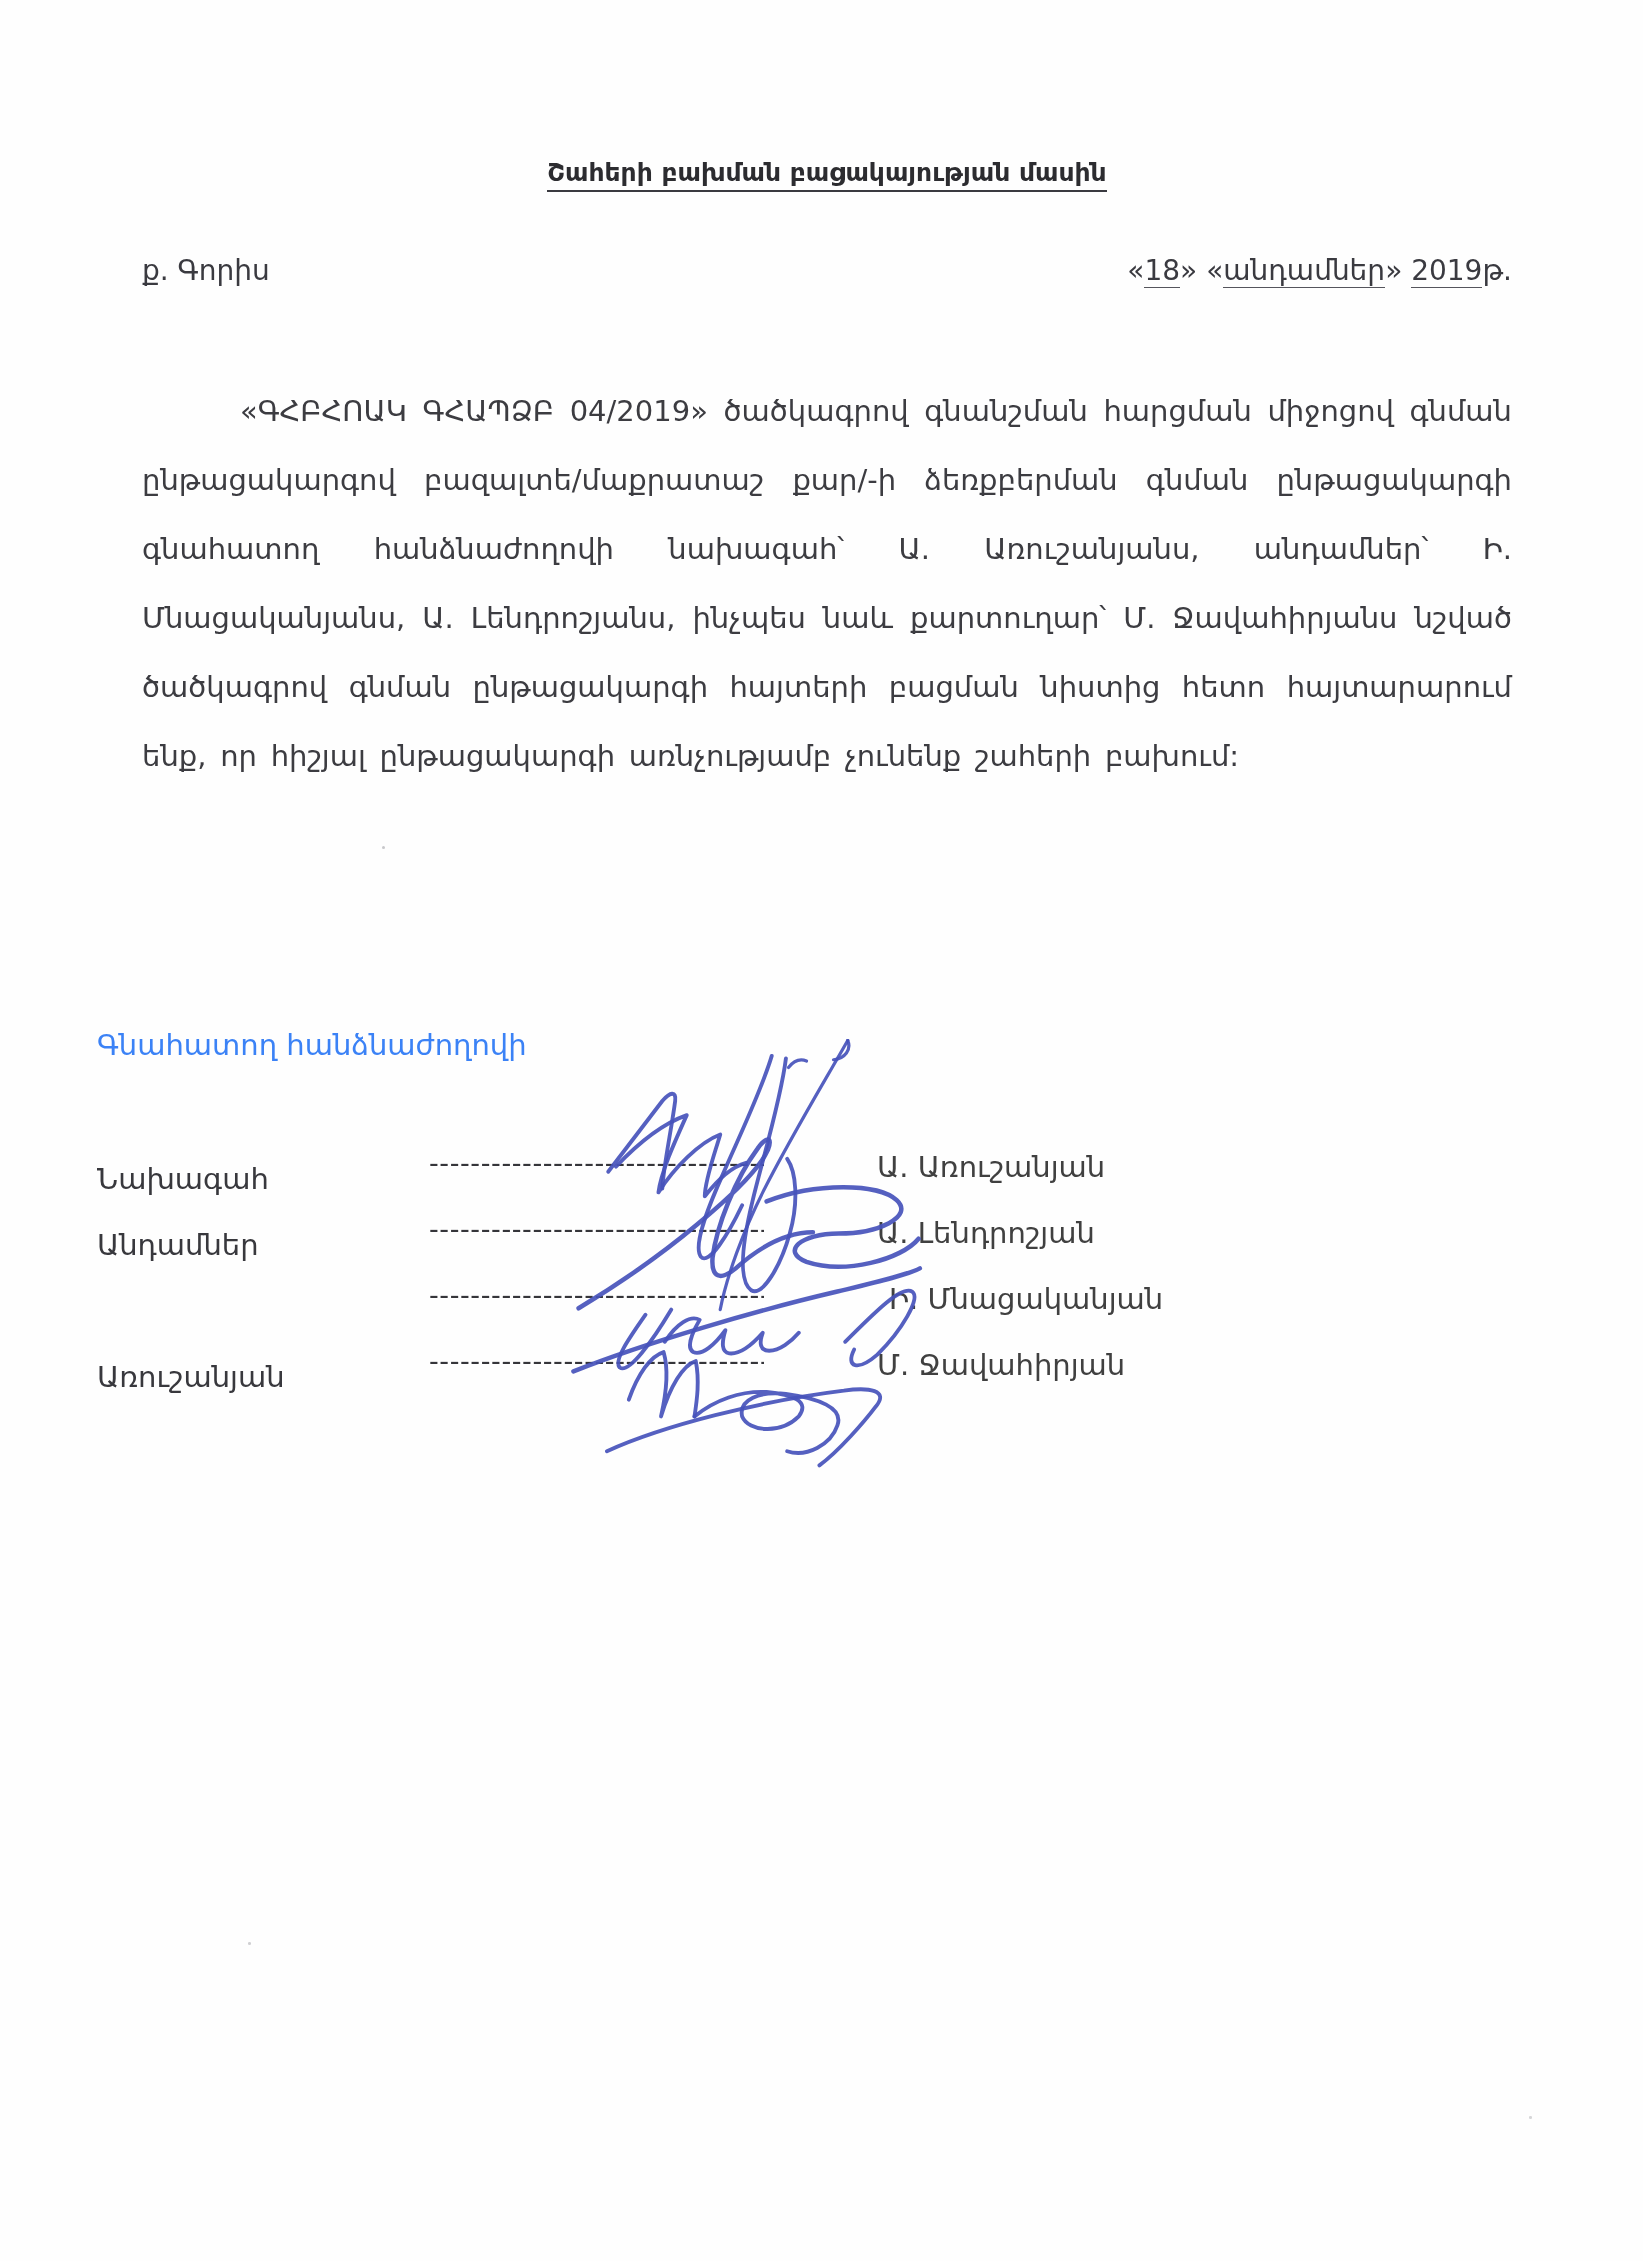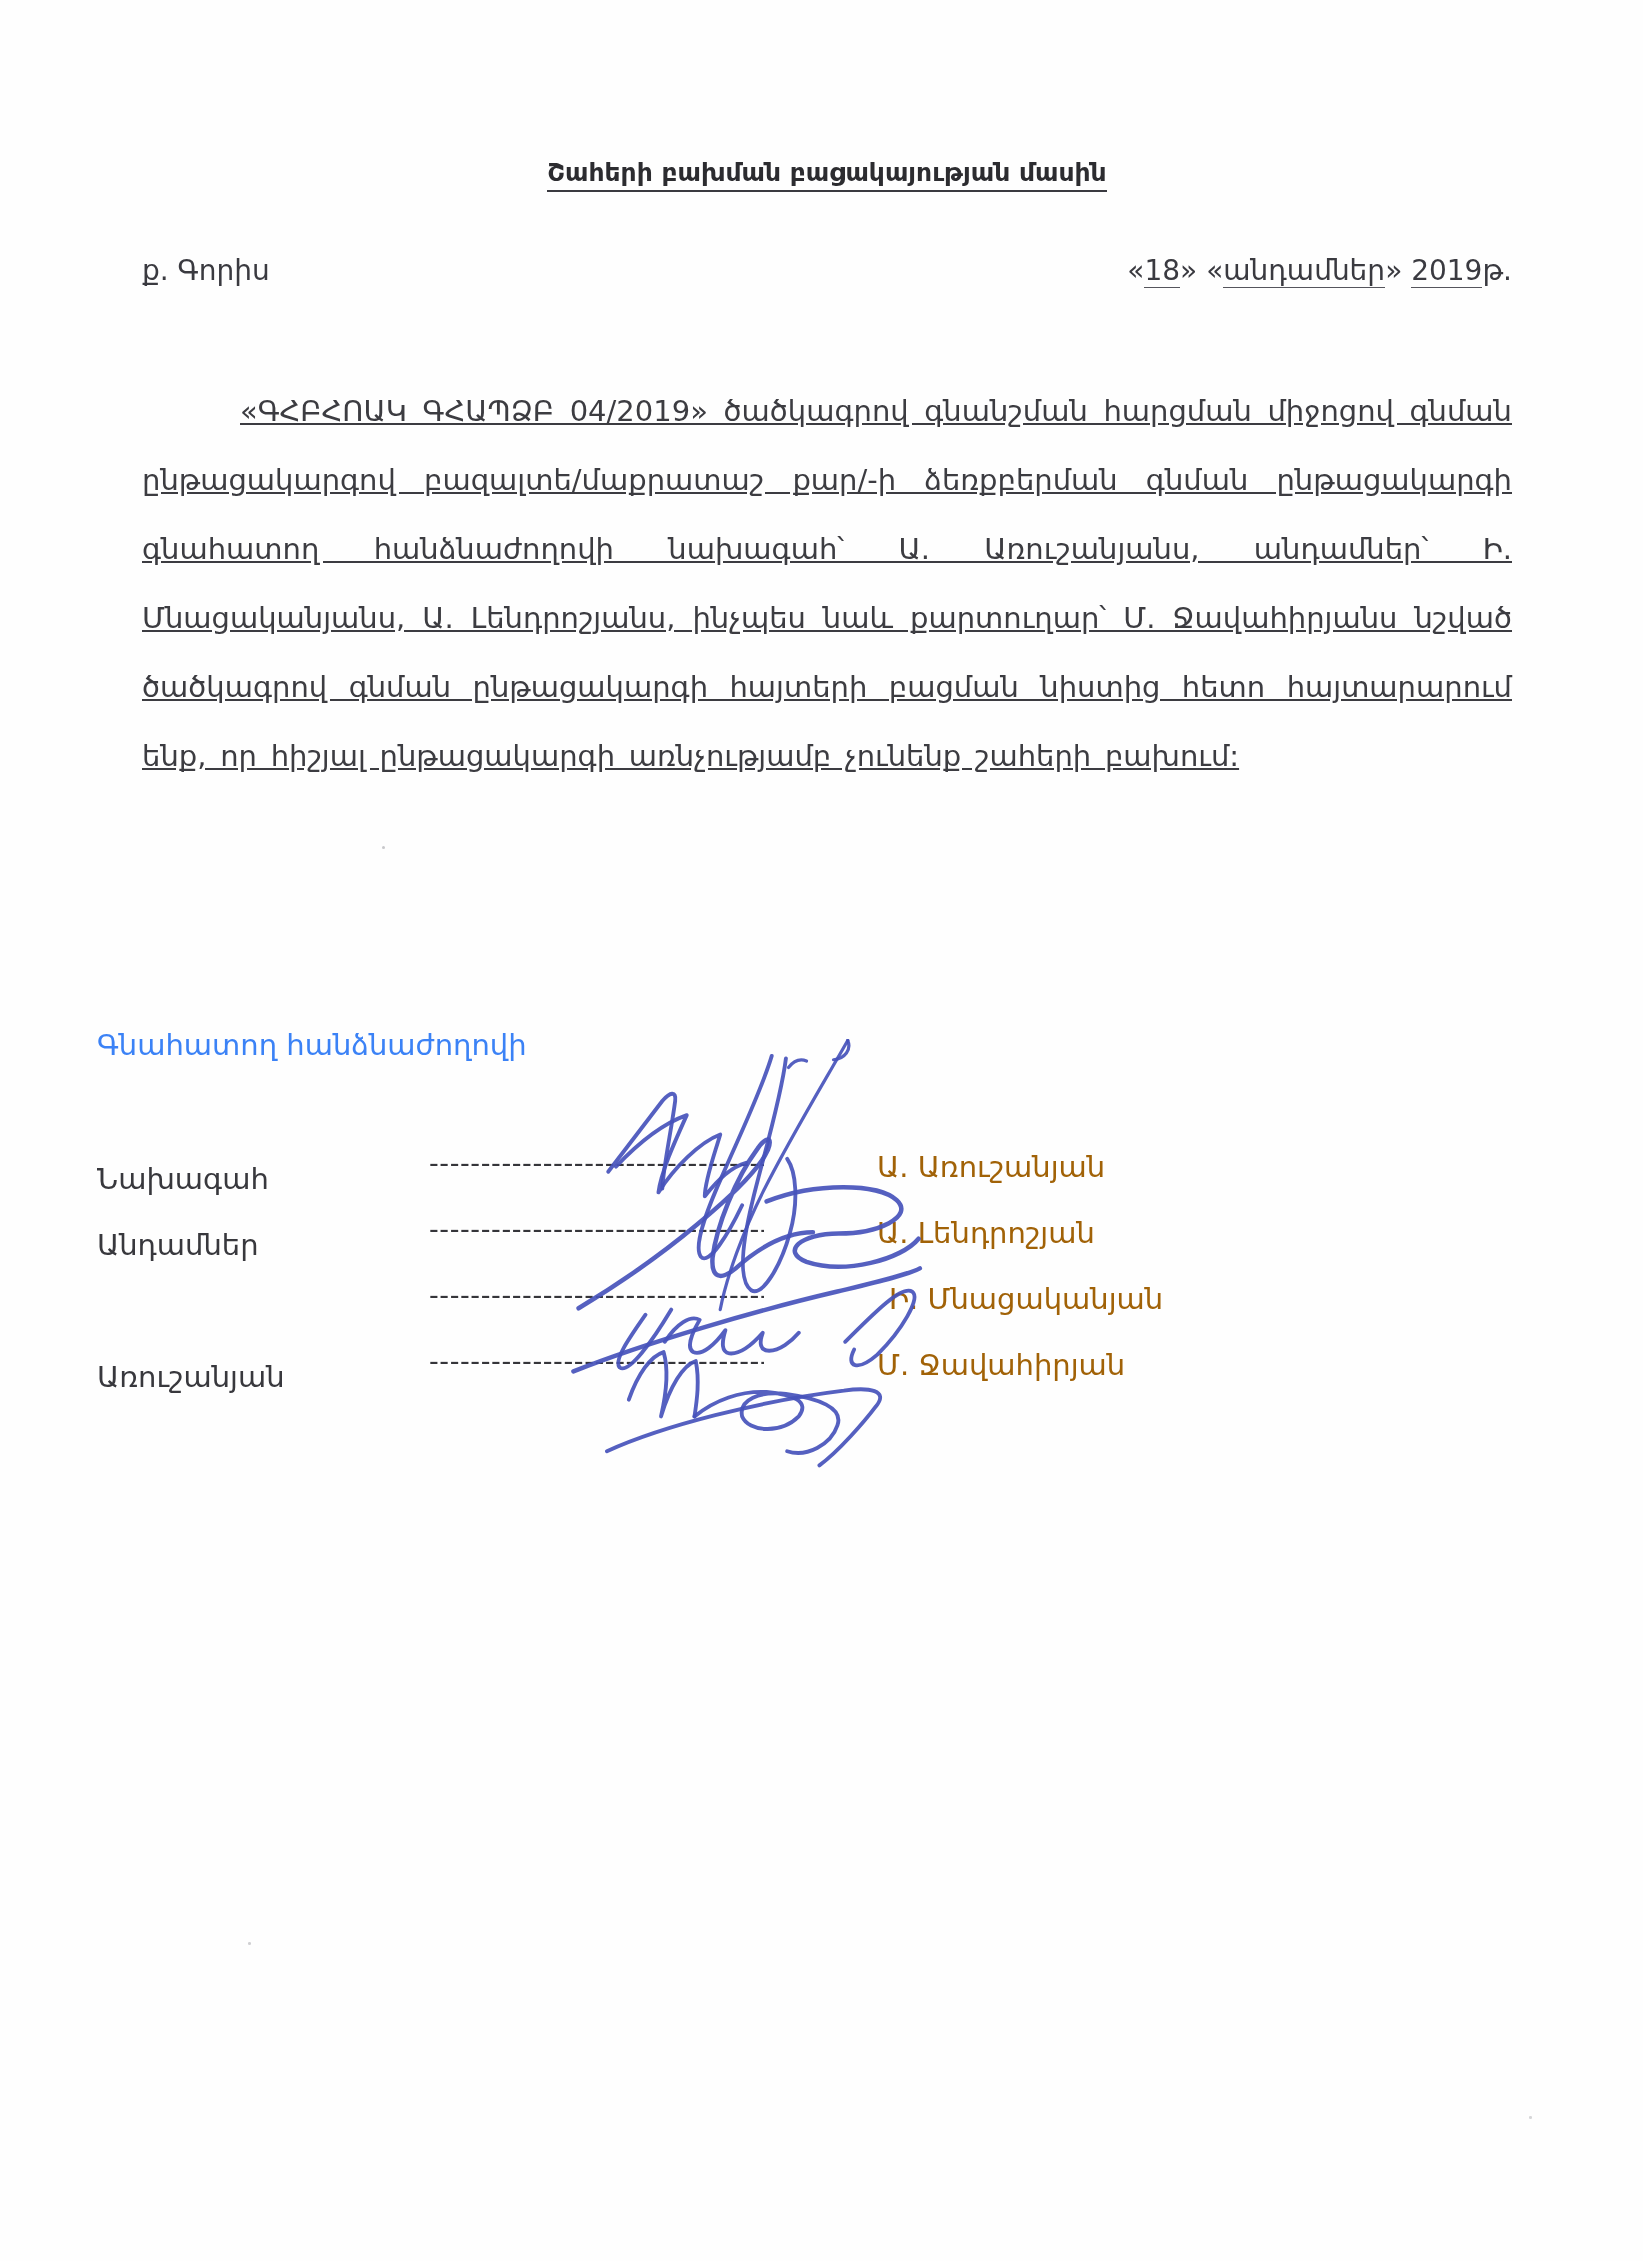--- a/index.html
+++ b/index.html
@@ -60,21 +60,20 @@
     padding-bottom: 0.6px;
   }
   .body-par {
     margin-top: 90px;
     font-size: 29px;
     line-height: 69px;
     text-align: justify;
     text-indent: 98px;
     word-spacing: 4.5px;
     color: #3c3c41;
-    text-decoration: underline;
   }
   .sig-heading {
     position: absolute;
     left: 97px;
     top: 1028px;
     font-size: 29px;
     color: #3b82f6;
   }
   .sig-rows {
     position: absolute;
@@ -103,21 +102,21 @@
     letter-spacing: 0.6px;
     color: #35353a;
     white-space: nowrap;
     overflow: hidden;
   }
   .sig-name {
     position: absolute;
     left: 780px;
     top: 7.7px;
     font-size: 29px;
-    color: #a16207;
+    color: #404040;
     white-space: nowrap;
   }
   .sig-row.indent-name .sig-name { left: 792px; }
   .ink-svg {
     position: absolute;
     left: 567px;
     top: 1039px;
     width: 367px;
     height: 451px;
     pointer-events: none;

